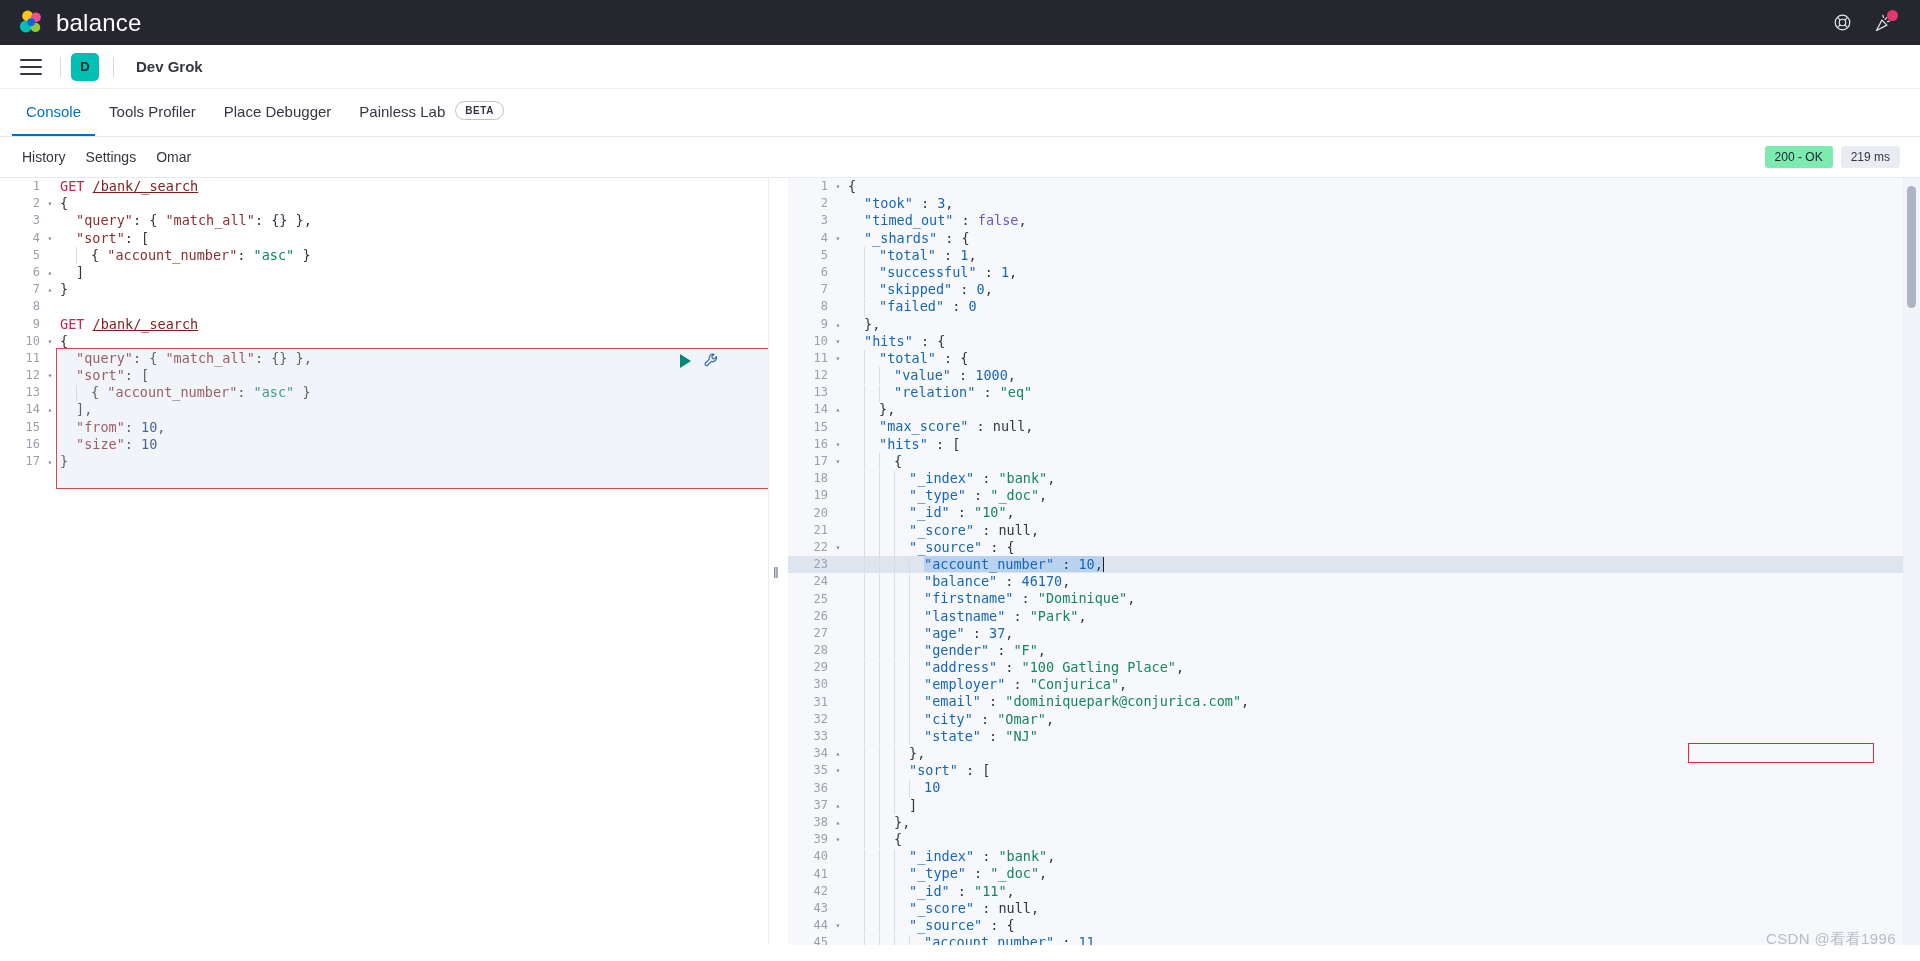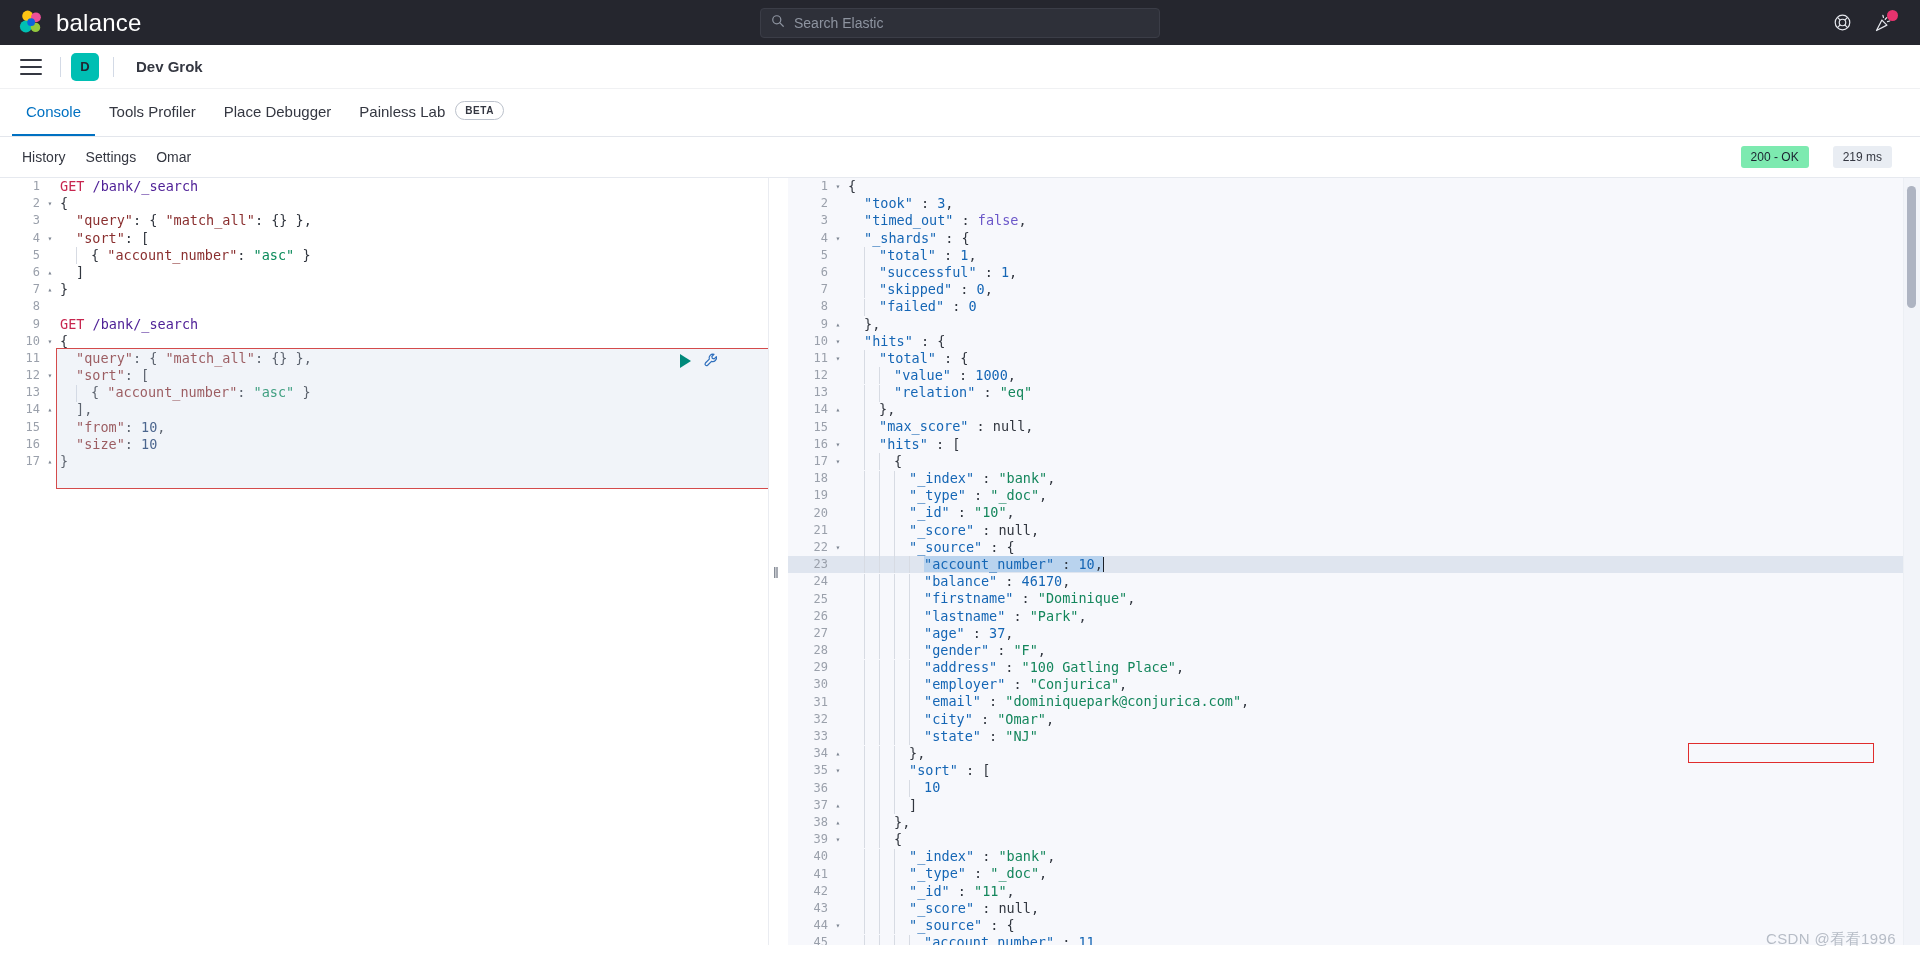--- a/index.html
+++ b/index.html
@@ -156,22 +156,22 @@
   }
   .subaction {
     font-size: 14px;
     color: #343741;
     padding: 0 10px;
     cursor: pointer;
     white-space: nowrap;
   }
   .status-area {
     margin-left: auto;
-    display: flex; align-items: flex-end; gap: 24px;
-    padding-right: 28px;
+    display: flex; align-items: flex-end; gap: 8px;
+    padding-right: 20px;
   }
   .pill-ok {
     background: #7deab0;
     color: #1b2230;
     font-size: 12px;
     border-radius: 3px;
     padding: 4px 10px;
     white-space: nowrap;
   }
   .pill-time {
@@ -239,21 +239,21 @@
     color: #7d8592;
     font-size: 8px;
     text-align: center;
     user-select: none;
     cursor: pointer;
   }
   .ltext { flex: 1 1 auto; padding-left: 4px; }
 
   
   .t-method { color: #c7254e; }
-  .t-url    { color: #4c1d95; }
+  .t-url    { color: #7f1d1d; text-decoration: underline; }
   .t-key    { color: #8a2f2f; }
   .t-str    { color: #0a8a5a; }
   .t-num    { color: #1a3a6b; }
   .t-punct  { color: #31363f; }
 
   
   .r-key   { color: #1566b5; }
   .r-str   { color: #14865c; }
   .r-num   { color: #1566b5; }
   .r-bool  { color: #6b57c9; }
@@ -357,31 +357,20 @@
         <circle cx="11" cy="8" r="6.2" fill="#fec514"></circle>
         <circle cx="20.5" cy="9.5" r="5.6" fill="#ee5098"></circle>
         <circle cx="9" cy="20" r="6.8" fill="#00bfb3"></circle>
         <circle cx="20" cy="21" r="5.4" fill="#93c83e"></circle>
         <circle cx="15" cy="15" r="4.4" fill="#0b64dd"></circle>
       </svg>
     </span>
     <span class="brand-text">balance</span>
   </div>
 
-  <div class="global-search-wrap">
-    <div class="global-search">
-      <span class="sicon">
-        <svg width="14" height="14" viewBox="0 0 16 16" fill="none" stroke="#8e94a0" stroke-width="1.4">
-          <circle cx="6.6" cy="6.6" r="4.6"></circle>
-          <line x1="10.2" y1="10.2" x2="14" y2="14" stroke-linecap="round"></line>
-        </svg>
-      </span>
-      <span class="placeholder">Search Elastic</span>
-    </div>
-  </div>
 
   <div class="topbar-right">
     <span class="icon-btn">
       <svg width="19" height="19" viewBox="0 0 24 24" fill="none" stroke="#e6e8ee" stroke-width="1.5">
         <circle cx="12" cy="12" r="9.2"></circle>
         <circle cx="12" cy="12" r="4.1"></circle>
         <line x1="5.6" y1="5.6" x2="9.1" y2="9.1"></line>
         <line x1="18.4" y1="5.6" x2="14.9" y2="9.1"></line>
         <line x1="5.6" y1="18.4" x2="9.1" y2="14.9"></line>
         <line x1="18.4" y1="18.4" x2="14.9" y2="14.9"></line>

